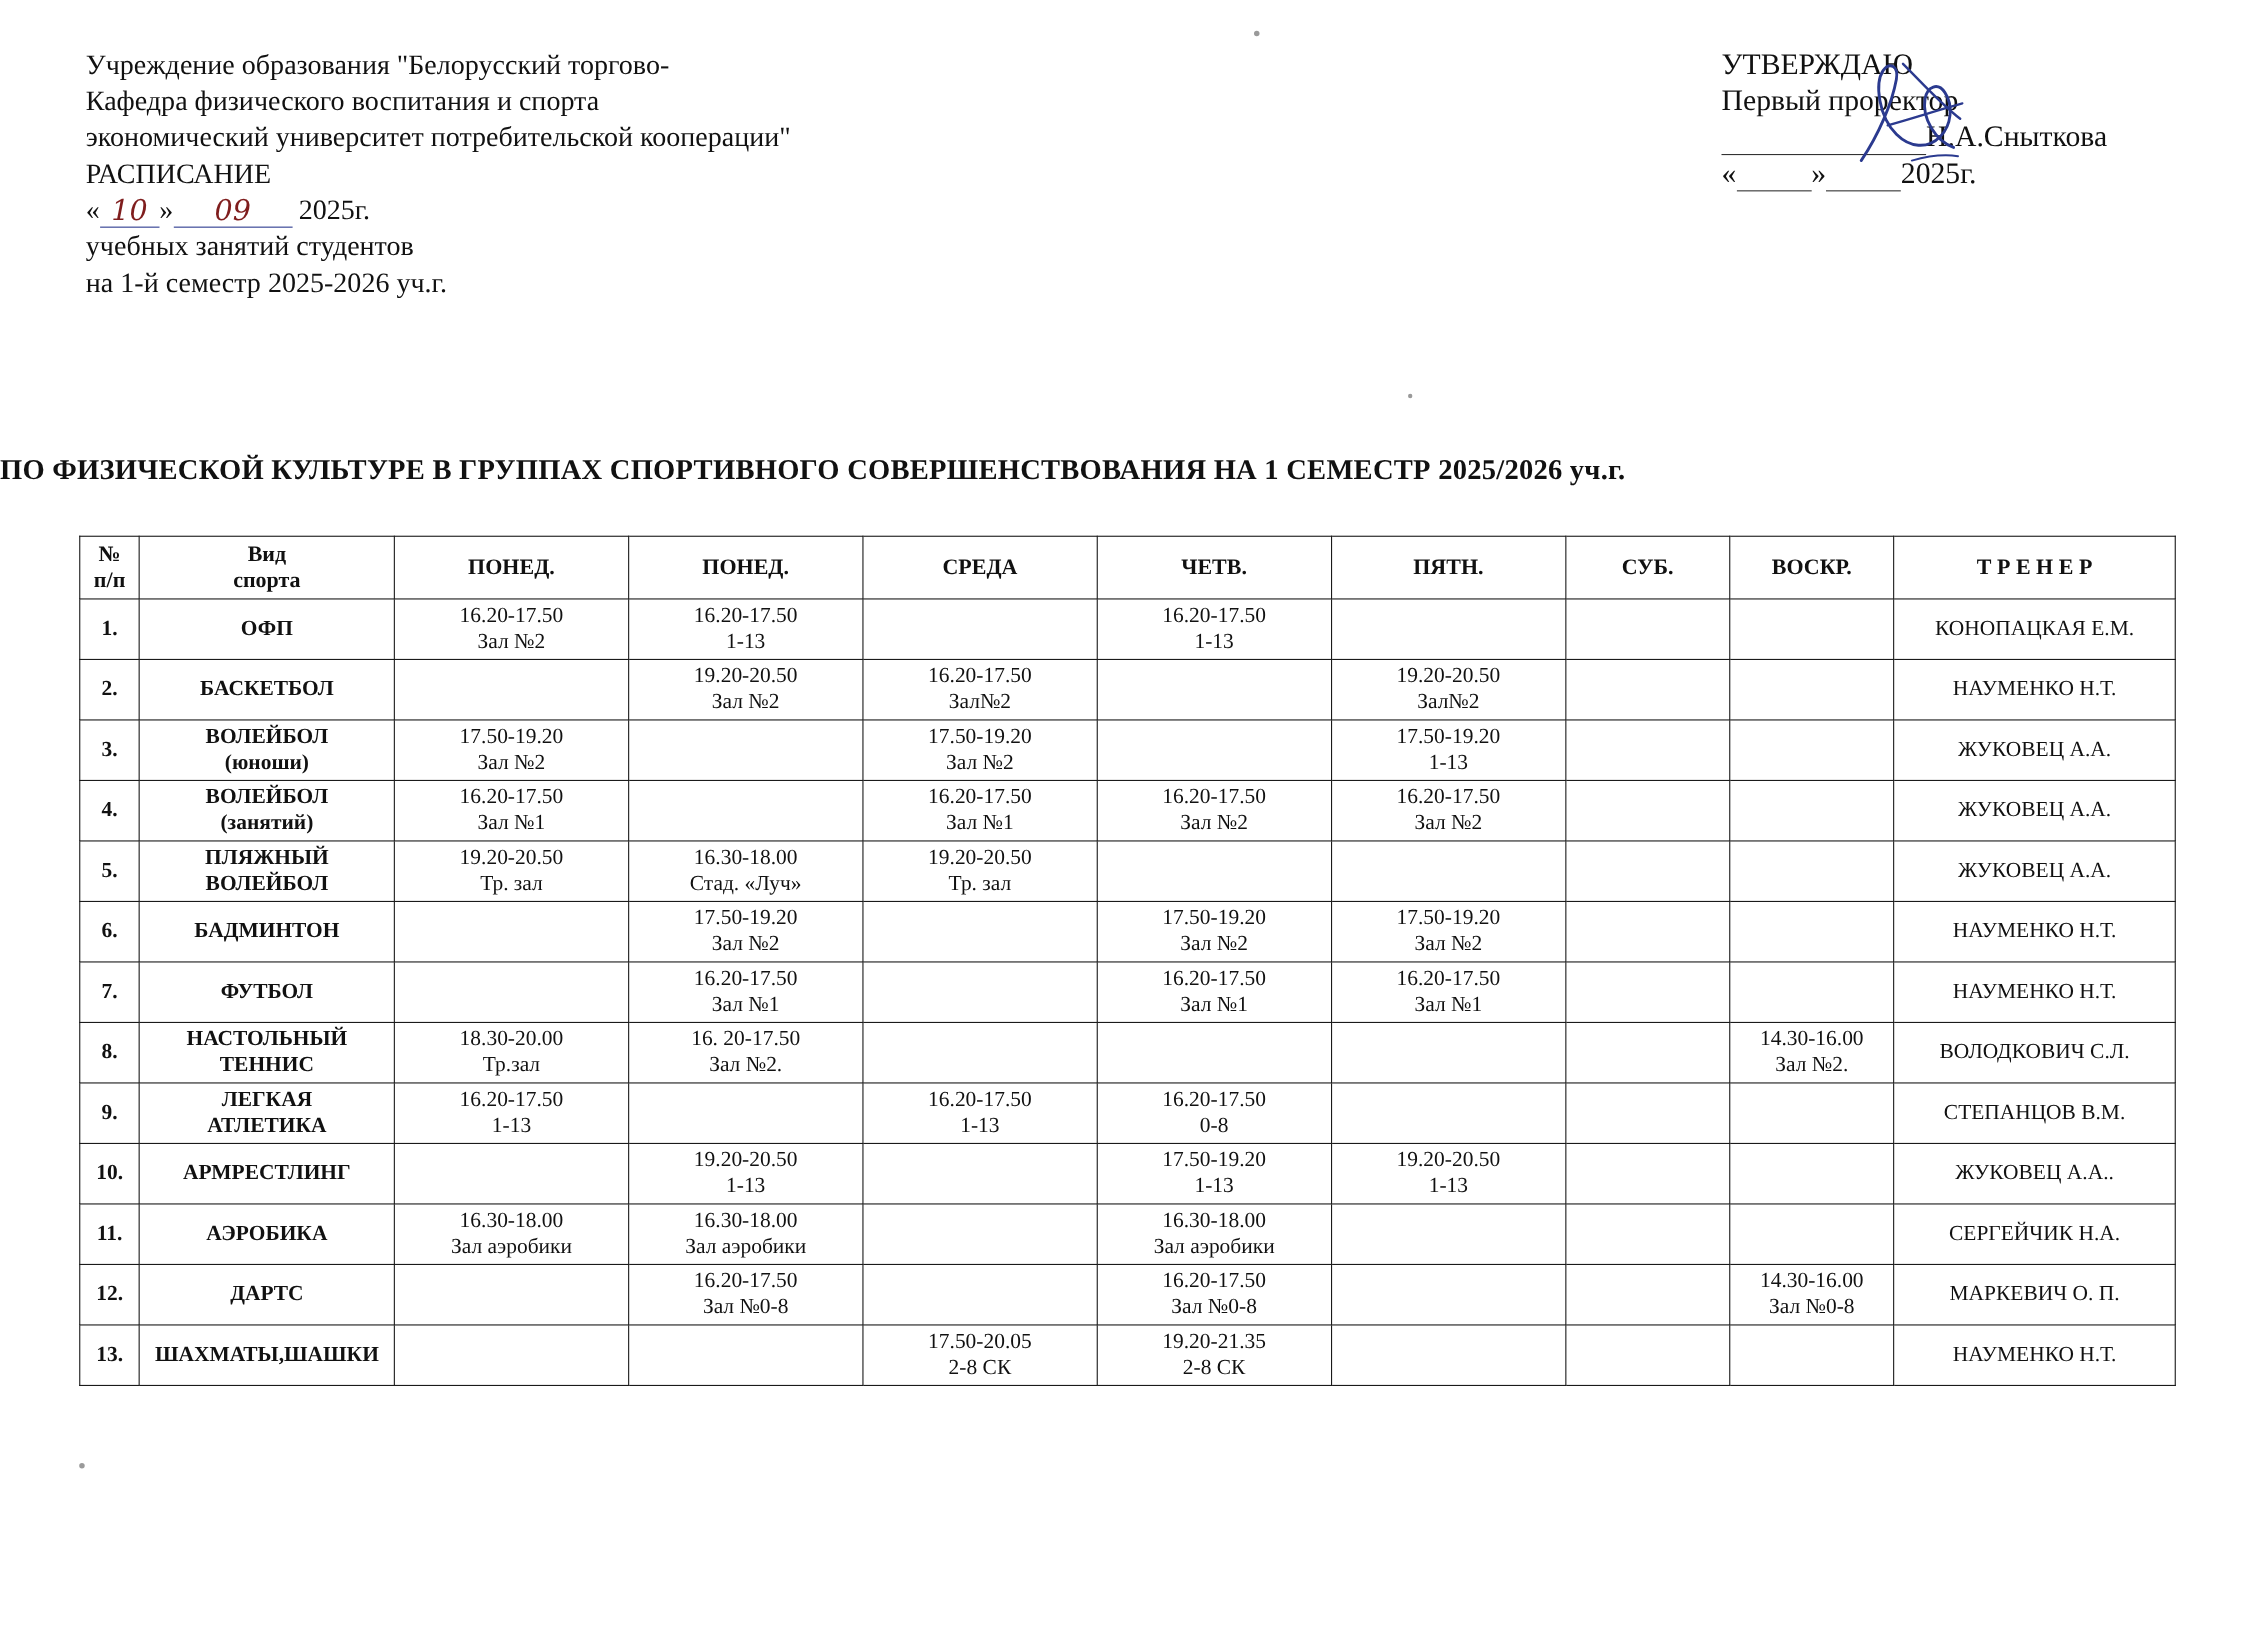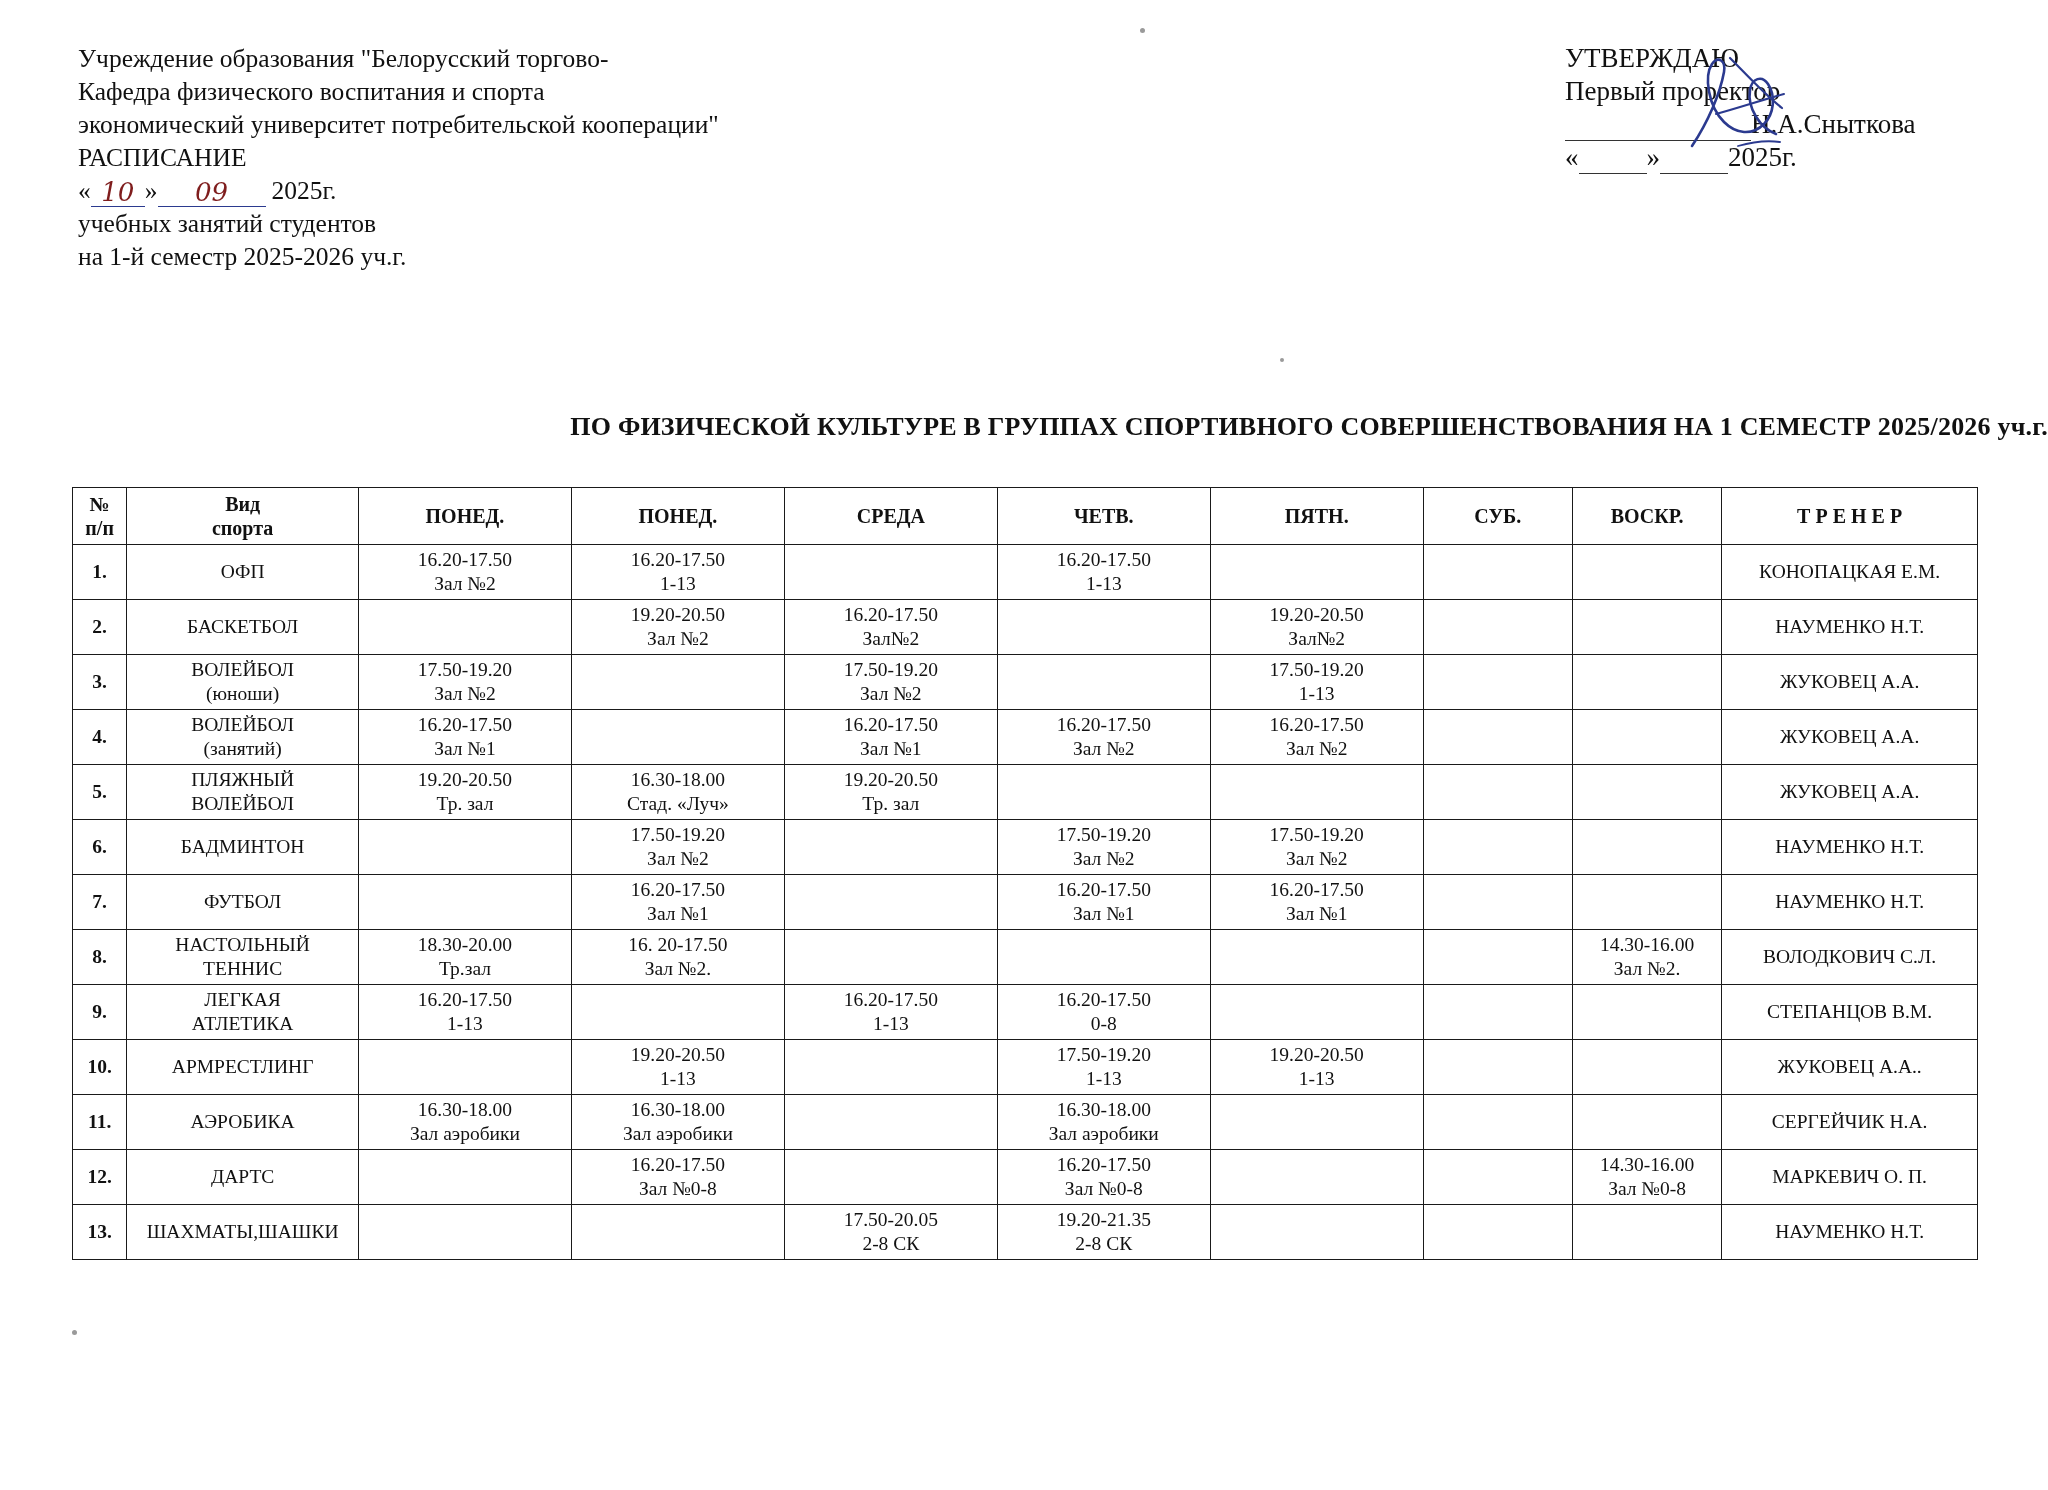--- a/index.html
+++ b/index.html
@@ -83,21 +83,21 @@
     height: 110px;
     pointer-events: none;
   }
 
   
   .doc-title {
     position: absolute;
     left: 0;
     right: 0;
     top: 412px;
-    text-align: right;
+    text-align: left;
     font-size: 26px;
     font-weight: bold;
     letter-spacing: 0.2px;
   }
 
   
   .tbl-wrap {
     position: absolute;
     left: 72px;
     top: 487px;
@@ -123,21 +123,21 @@
     height: 56px;
   }
   .col-num { width: 52px; }
   .col-sport { width: 222px; }
   .col-day { width: 204px; }
   .col-sat { width: 143px; }
   .col-sun { width: 143px; }
   .col-coach { width: 245px; }
 
   td.num { font-weight: bold; font-size: 20px; }
-  td.sport { font-weight: normal; font-size: 20.5px; line-height: 25px; margin-top: 24px; }
+  td.sport { font-weight: bold; font-size: 20.5px; line-height: 25px; margin-top: 24px; }
   td.coach { font-size: 20px; }
   .cell2 { display: block; }
   .cell2 .l1 { display: block; }
   .cell2 .l2 { display: block; }
   .speck {
     position: absolute;
     background: #9a9a9a;
     border-radius: 50%;
   }
 </style>

